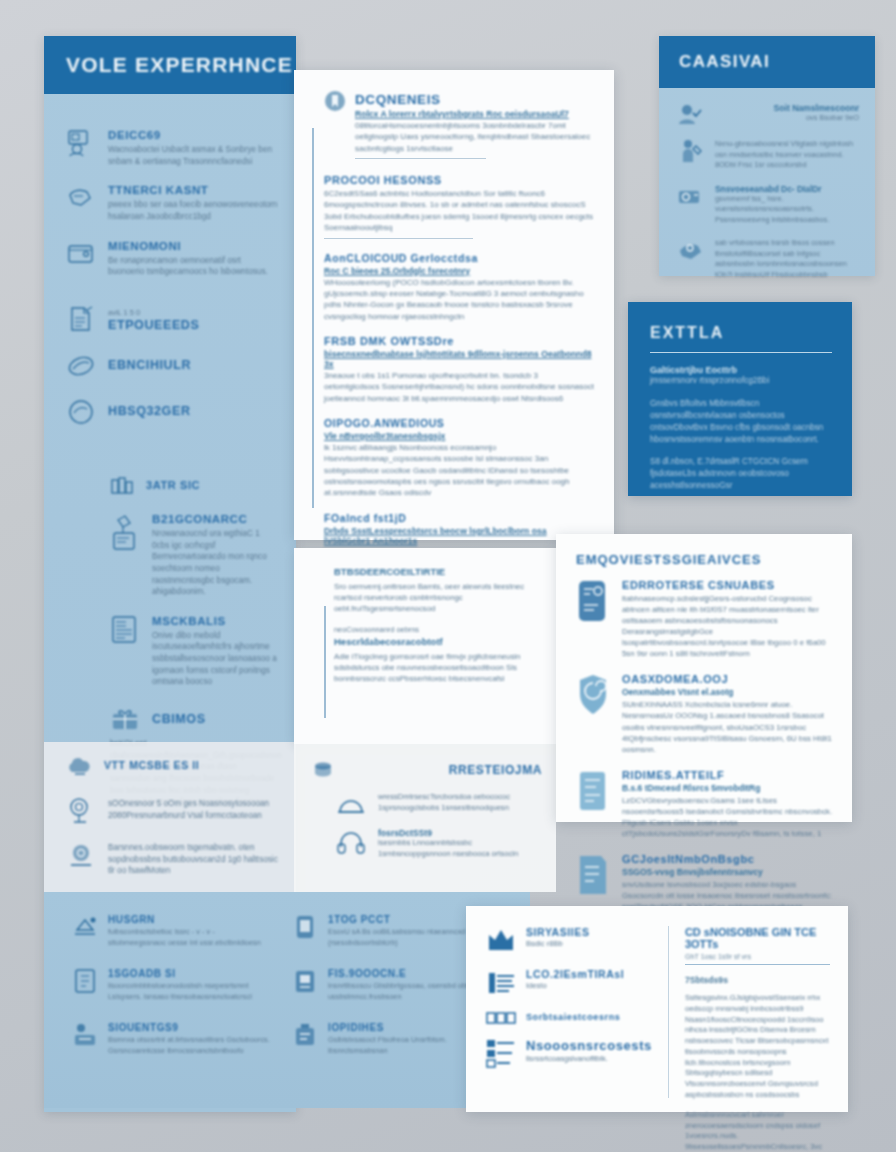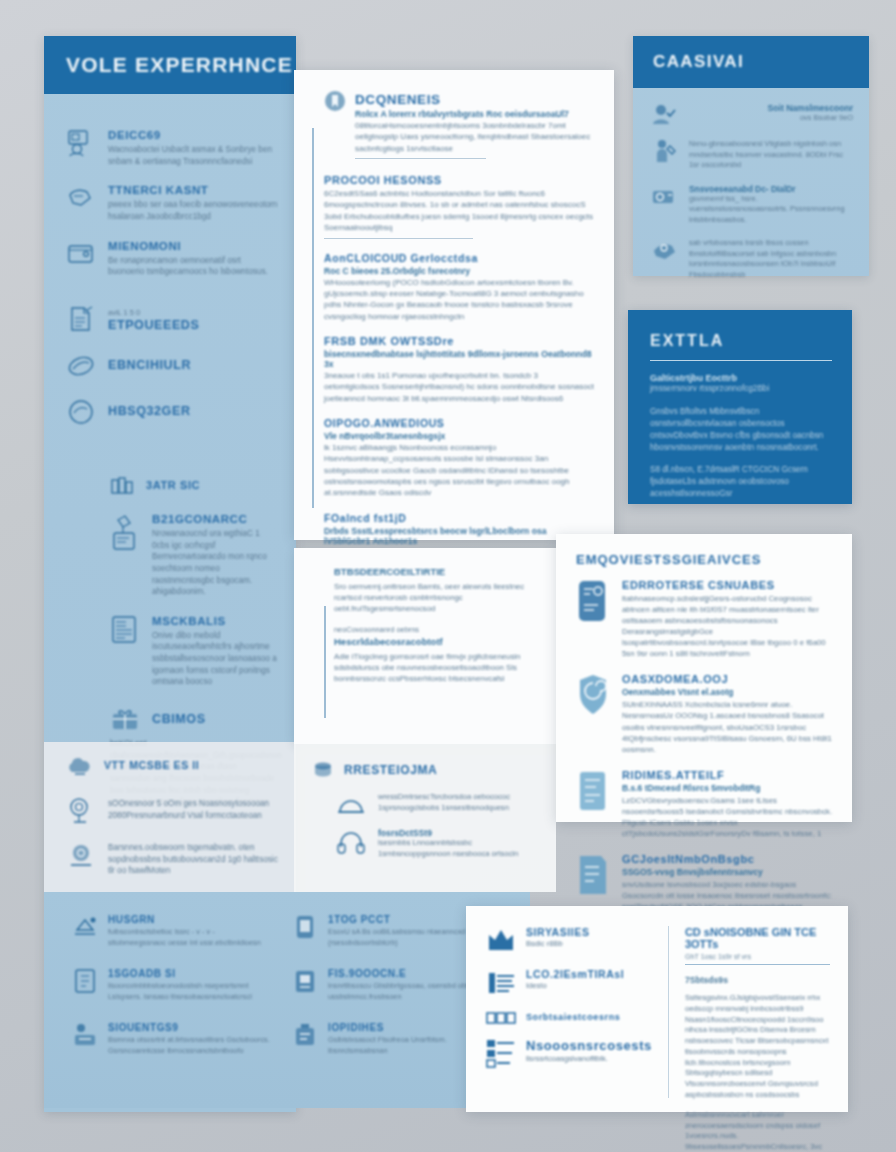--- a/index.html
+++ b/index.html
@@ -72,21 +72,21 @@
     background: #fbfcfd;
     box-shadow: 0 2px 12px rgba(40,60,80,.20);
     padding: 22px 20px 14px 22px;
   }
   #center-card .rail {
     position: absolute; left: 18px; top: 58px; width: 2px; height: 380px;
     background: #9dbcd4;
   }
   .cc-block { margin-bottom: 13px; padding-left: 8px; }
   .cc-block .ttl { font-size: 13.5px; margin-bottom: 2px; }
-  .cc-block .sub { font-size: 8.6px; margin-bottom: 1px; }
+  .cc-block .sub { font-size: 8.6px; margin-bottom: 1px; text-decoration: underline; }
   .cc-block .body { font-size: 8px; }
   .cc-head-row { display: flex; gap: 9px; align-items: flex-start; }
   .cc-head-row .ic { flex: 0 0 22px; height: 22px; margin-top: -2px; }
   .rule { height: 1px; background: #b9ccdb; margin: 4px 0 2px 0; width: 55%; }
 
   
   #center-card-2 {
     left: 294px; top: 548px; width: 262px; height: 196px;
     background: #fbfcfd;
     box-shadow: 0 2px 10px rgba(40,60,80,.16);
@@ -99,37 +99,37 @@
 
   
   #center-card-3 {
     left: 294px; top: 744px; width: 262px; height: 148px;
     background: rgba(243,245,247,.95);
     padding: 16px 14px 10px 18px;
   }
 
   
   #right-top {
-    left: 633px; top: 36px; width: 236px; height: 240px;
+    left: 659px; top: 36px; width: 216px; height: 240px;
     background: linear-gradient(180deg,#abcade,#a6c6dc);
     box-shadow: 0 2px 9px rgba(40,60,80,.16);
   }
   #right-top .rt-header {
     height: 52px; background: #1d6ca7;
     display: flex; align-items: center; padding-left: 20px;
   }
   #right-top .rt-header span {
     color: #f0f5f9; font-size: 17px; font-weight: 700; letter-spacing: 1.4px;
     filter: blur(0.85px);
   }
   #right-top .rt-body { padding: 14px 16px 0 18px; }
 
   
   #right-extra {
-    left: 628px; top: 310px; width: 224px; height: 194px;
+    left: 628px; top: 302px; width: 224px; height: 194px;
     background: #1a6ba6;
     box-shadow: 0 2px 10px rgba(30,60,90,.22);
     padding: 22px 20px 0 22px;
   }
   #right-extra .ex-ttl {
     color: #e9f1f7; font-size: 16px; font-weight: 700; letter-spacing: 2px;
     filter: blur(0.85px);
   }
   #right-extra .ex-rule {
     height: 1px; background: #bcd6e8; margin: 10px 0 12px 0;
@@ -458,21 +458,21 @@
     </div>
     <div>
       <div class="body" style="font-size:7.4px;">neoCovcoonnanrd oebrns</div>
       <div class="sub" style="font-size:9.5px;margin-bottom:4px;">Hescrldabecosracobtotf</div>
       <div class="body" style="font-size:7.8px;">Adle iTlogclneg gornsorosrt oae flmvjx pgltcbseneusin sdsbdsturscs obe nsuvnesosbeoosetlsoacdtboon Sls bonnbsrsscnzc ccsPbsserhtoxsc btsecsnenvcafsi</div>
     </div>
   </div>
 </div>
 
 <div class="panel" id="center-card-3">
-  <div style="display:flex;gap:10px;align-items:center;margin-bottom:12px;">
+  <div style="display:flex;gap:28px;align-items:center;margin-bottom:12px;justify-content:space-between;">
     <div style="flex:0 0 22px;height:20px;">
       <svg viewBox="0 0 22 20" width="22" height="20" class="blur">
         <ellipse cx="11" cy="6" rx="8" ry="3.4" fill="#2f6f9f" opacity=".65"></ellipse>
         <path d="M3 6v7a8 3.4 0 0016 0V6" fill="#2f6f9f" opacity=".5"></path>
       </svg>
     </div>
     <div class="ttl" style="font-size:12px;">RRESTEIOJMA</div>
   </div>
 
   <div style="display:flex;gap:12px;margin-bottom:10px;padding-left:24px;">

